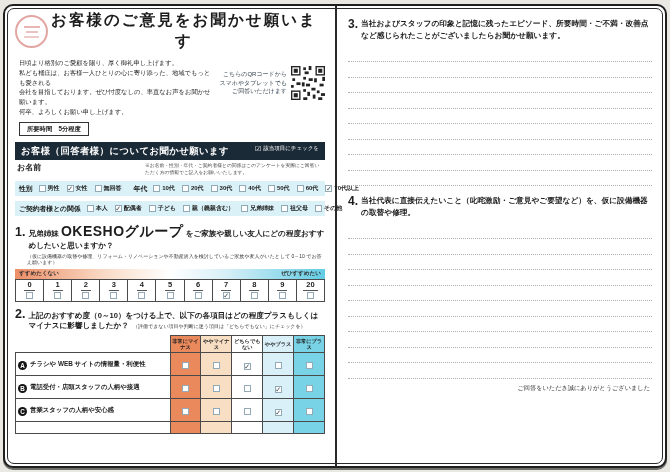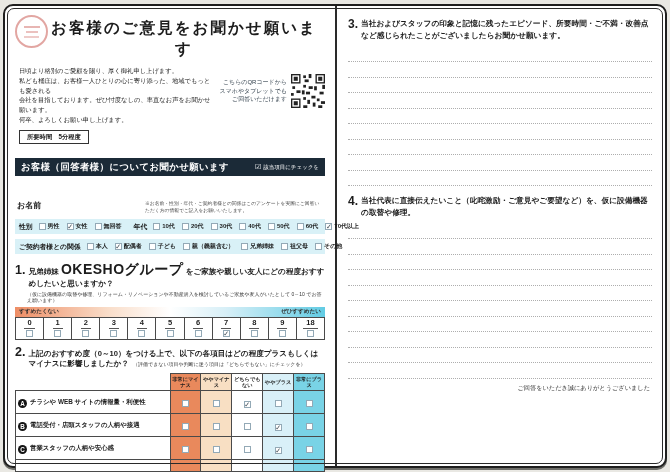--- a/index.html
+++ b/index.html
@@ -13,21 +13,21 @@
   .booklet {
     position:relative; width:664px; height:464px; margin:4px auto 0;
     background:#fff; border:2px solid #1f1f1f; border-radius:10px;
     box-shadow:0 2px 0 #6f6f6a;
   }
   .booklet::after {
     content:""; position:absolute; inset:2px; border:1px solid #2a2a2a;
     border-radius:7px; pointer-events:none;
   }
   .divider { position:absolute; left:50%; top:0; bottom:0; width:2px; background:#2a2a2a; }
-  .page { position:absolute; top:0; height:100%; width:50%; padding:8px 10px; }
+  .page { position:absolute; top:0; height:100%; width:50%; padding:0 10px; }
   .page-left  { left:0; }
   .page-right { left:50%; padding:12px 13px; }
 
   
   .stamp { position:absolute; left:10px; top:9px; width:33px; height:33px;
     border:2px solid rgba(203,92,86,.55); border-radius:50%; }
   .stamp-inner { display:block; margin:7px auto 0; width:18px; height:17px;
     background:
       linear-gradient(rgba(203,92,86,.45),rgba(203,92,86,.45)) 1px 2px/16px 2px no-repeat,
       linear-gradient(rgba(203,92,86,.38),rgba(203,92,86,.38)) 3px 7px/12px 2px no-repeat,
@@ -36,28 +36,28 @@
     margin:4px 0 6px 28px; }
   .intro-row { display:flex; align-items:flex-start; gap:6px; margin-left:4px; }
   .intro-left { flex:1; }
   .intro-text { font-size:6.3px; line-height:1.55; color:#222; }
   .duration-box { display:inline-block; border:1px solid #333; font-size:6.3px;
     font-weight:bold; padding:1.5px 7px; margin-top:3px; }
   .qr-wrap { display:flex; align-items:center; gap:4px; padding-top:8px; }
   .qr-caption { font-size:6px; line-height:1.45; color:#33414d; text-align:right; }
 
   
-  .section-bar { display:flex; justify-content:space-between; align-items:center;
-    background:#1b2a37; color:#fff; padding:2.5px 6px; margin-top:14px; }
+  .section-bar { display:flex; justify-content:space-between; align-items:flex-start;
+    background:#1b2a37; color:#fff; padding:2.5px 6px; margin-top:6px; }
   .section-title { font-size:9.3px; font-weight:bold; letter-spacing:0.5px; }
   .section-badge { font-size:5.5px; display:flex; align-items:center; gap:2px; }
   .badge-glyph { font-size:7px; }
 
   
-  .name-row { display:flex; align-items:flex-start; margin-top:24px; padding:0 2px;justify-content:center; }
+  .name-row { display:flex; align-items:flex-start; margin-top:2px; padding:0 2px;justify-content:center; }
   .field-label { font-size:8px; font-weight:bold; white-space:nowrap; }
   .field-label.sm { font-size:6.8px; }
   .name-blank { flex:1; min-width:40px; height:14px; }
   .name-note { width:178px; font-size:4.8px; line-height:1.5; color:#444; }
   .band { background:#d9f1f7; display:flex; align-items:center; gap:6px;
     padding:2.5px 4px; margin-top:5px; }
   .ckgroup { display:inline-flex; gap:7px; align-items:center; }
   .ckitem { display:inline-flex; align-items:center; gap:2px; }
   .cklabel { font-size:6px; font-weight:bold; white-space:nowrap; }
   .cbox { width:7px; height:7px; border:1px solid #93a9b6; background:#fff;
@@ -315,21 +315,21 @@
         </div>
         <div class="nps-cell">
           <span class="nps-num">8</span>
           <span class="cbox"></span>
         </div>
         <div class="nps-cell">
           <span class="nps-num">9</span>
           <span class="cbox"></span>
         </div>
         <div class="nps-cell">
-          <span class="nps-num">18</span>
+          <span class="nps-num">20</span>
           <span class="cbox"></span>
         </div>
       </div>
 
     <div class="q-line">
       <span class="qnum">2.</span>
       <span class="qtext">
         <span>上記のおすすめ度（0～10）をつける上で、以下の各項目はどの程度プラスもしくはマイナスに影響しましたか？</span>
         <span class="qnote-inline">（評価できない項目や判断に迷う項目は「どちらでもない」にチェックを）</span>
       </span>

